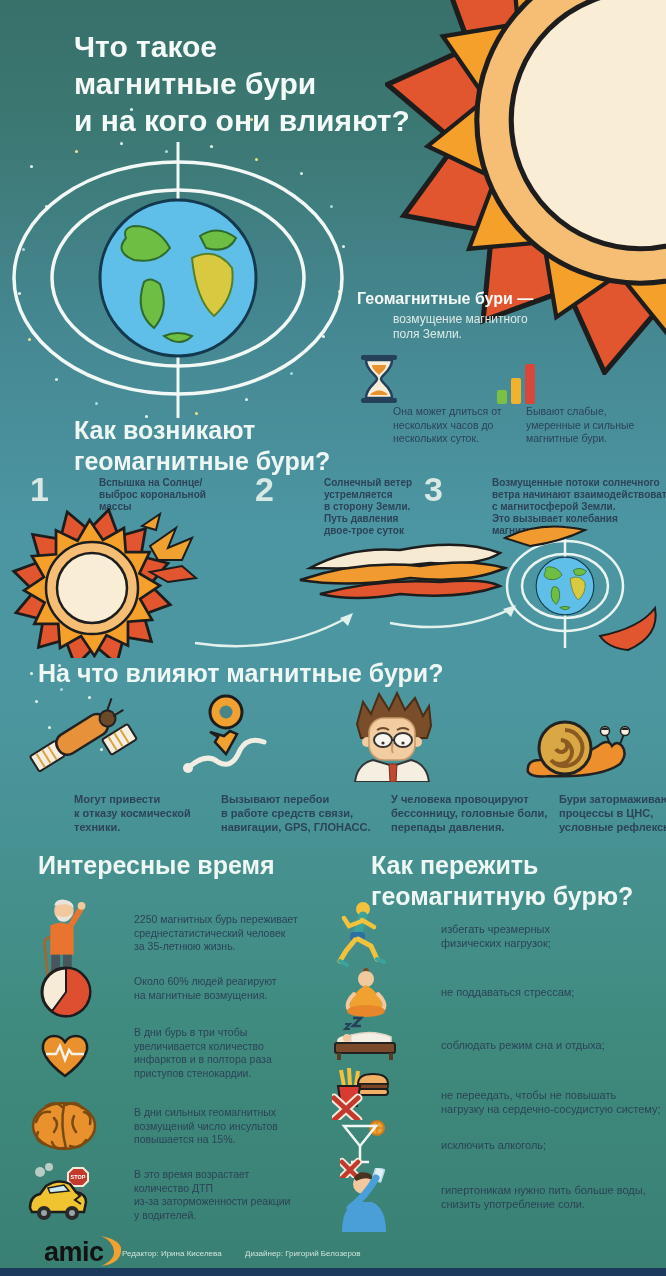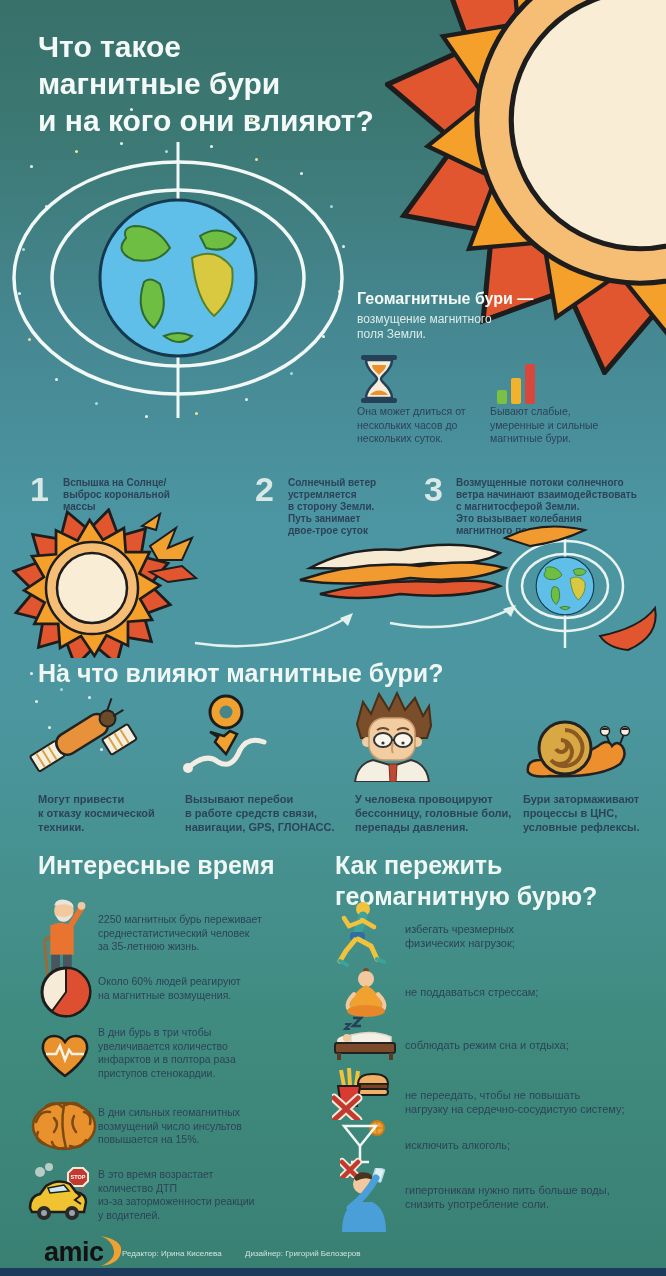--- a/index.html
+++ b/index.html
@@ -2,21 +2,21 @@
 <html><head>
 <meta charset="utf-8">
 <style>
   html,body{margin:0;padding:0;background:#222;}
   #canvas{
     position:relative;width:666px;height:1276px;overflow:hidden;
     font-family:"Liberation Sans", sans-serif;
     background:linear-gradient(180deg,#38706A 0%,#3C7873 10%,#458791 25%,#4C96A3 42%,#4C96A0 55%,#45908D 70%,#3F8A7D 82%,#398073 100%);
   }
   .abs{position:absolute;}
-  .pre{white-space:pre-line;}
+  .pre{white-space:pre-line;margin-left:36px;}
   .h1{font-size:30px;line-height:37px;font-weight:bold;color:#F4FAF7;}
   .h2{font-size:25px;line-height:31px;font-weight:bold;color:#EFF7F4;}
   .dk{color:#2C4358;}
   .lt{color:#DDEBE6;}
   .b{font-weight:bold;}
   .s10{font-size:10px;line-height:12px;}
   .s105{font-size:10.5px;line-height:13.5px;}
   .s11{font-size:11px;line-height:14px;}
   .s12{font-size:12px;line-height:15px;}
   .defhead{font-size:16px;font-weight:bold;color:#F4FAF7;}
@@ -84,30 +84,32 @@
 
   <svg class="abs" style="left:497px;top:360px;" width="40" height="44" viewBox="0 0 40 44">
     <rect x="0" y="30" width="10" height="14" rx="2" fill="#7CC043"></rect>
     <rect x="14" y="18" width="10" height="26" rx="2" fill="#F2B32C"></rect>
     <rect x="28" y="4" width="10" height="40" rx="2" fill="#D8473C"></rect>
   </svg>
   <div class="abs s105 dk pre" style="left:490px;top:405px;width:160px;">Бывают слабые,
 умеренные и сильные
 магнитные бури.</div>
 
+  <div class="abs h2 pre" style="left:38px;top:415px;">Как возникают
+геомагнитные бури?</div>
 
   <div class="abs num" style="left:30px;top:472px;">1</div>
   <div class="abs s10 b dk pre" style="left:63px;top:477px;width:130px;">Вспышка на Солнце/
 выброс корональной
 массы</div>
   <div class="abs num" style="left:255px;top:472px;">2</div>
   <div class="abs s10 b dk pre" style="left:288px;top:477px;width:120px;">Солнечный ветер
 устремляется
 в сторону Земли.
-Путь занимает
+Путь давления
 двое-трое суток</div>
   <div class="abs num" style="left:424px;top:472px;">3</div>
   <div class="abs s10 b dk pre" style="left:456px;top:477px;width:210px;">Возмущенные потоки солнечного
 ветра начинают взаимодействовать
 с магнитосферой Земли.
 Это вызывает колебания
 магнитного поля.</div>
 
   <svg class="abs" style="left:0;top:508px;" width="666" height="150" viewBox="0 0 666 150">
 

